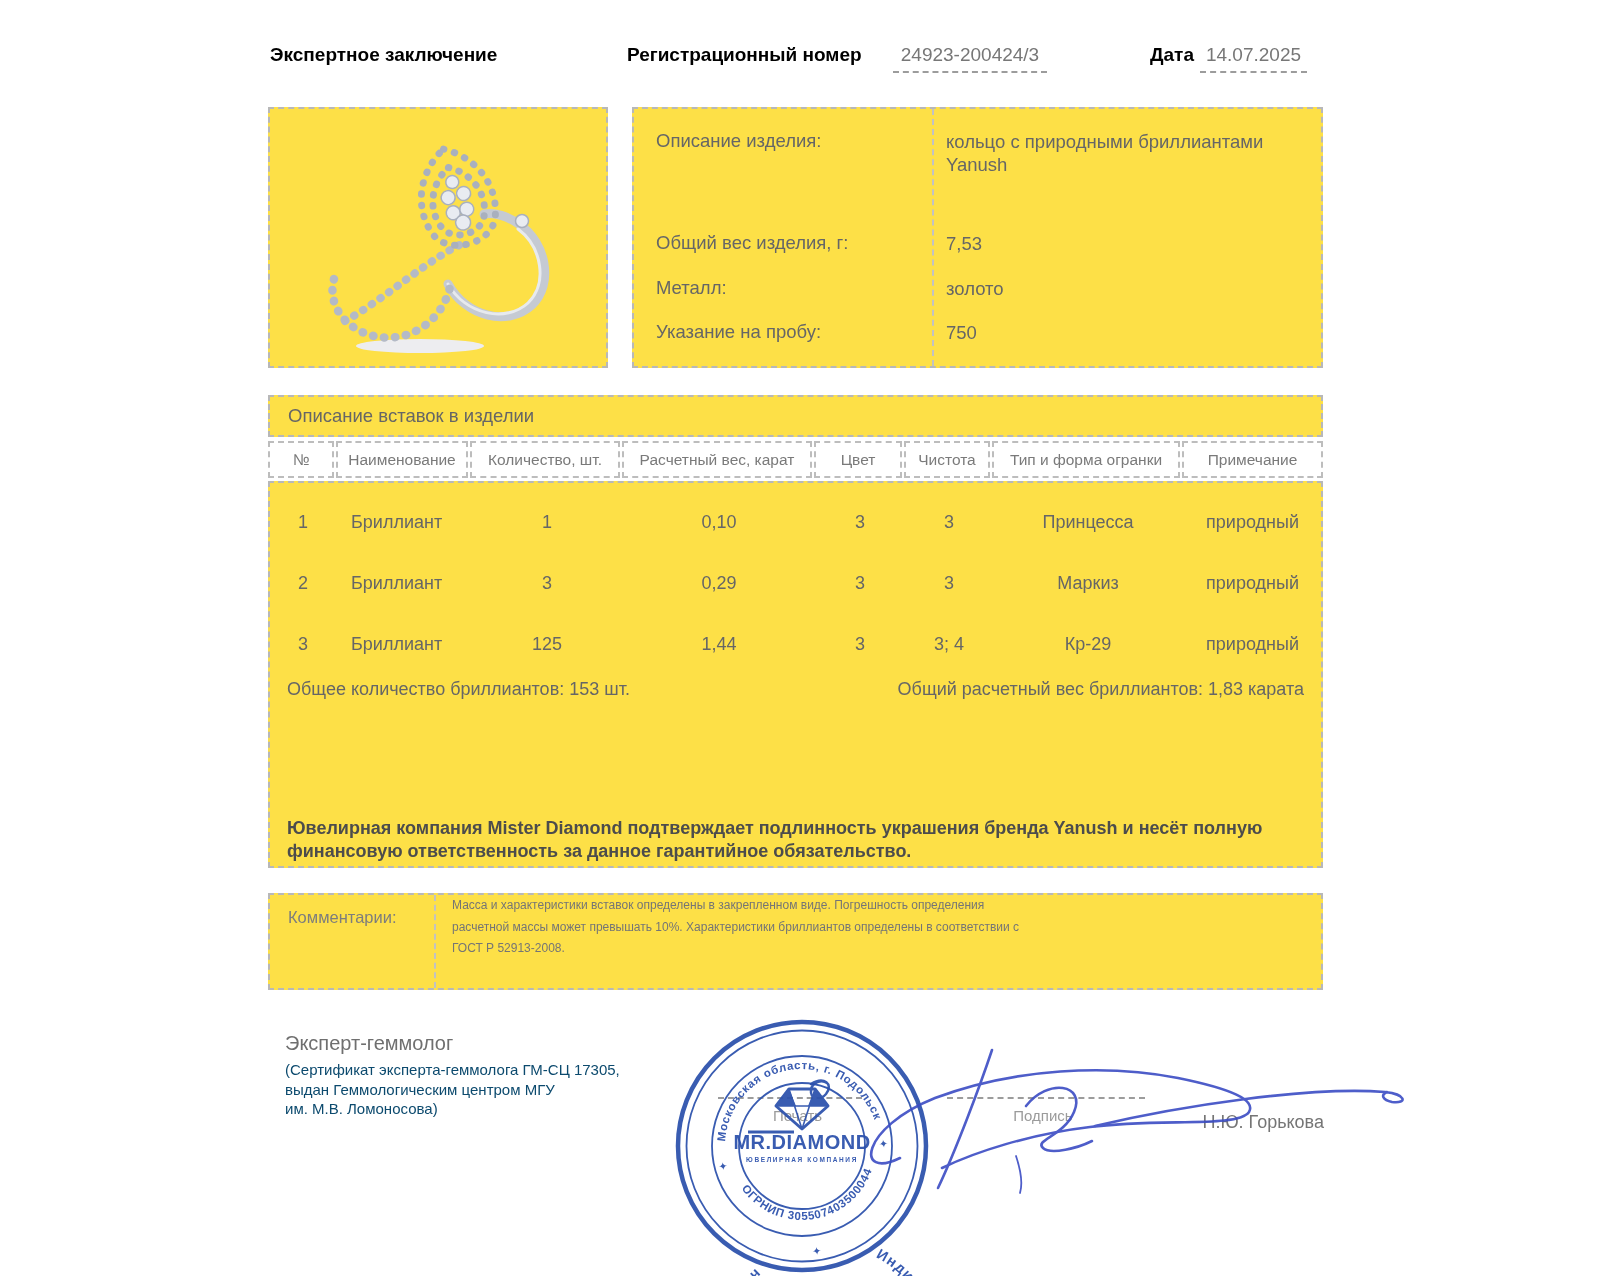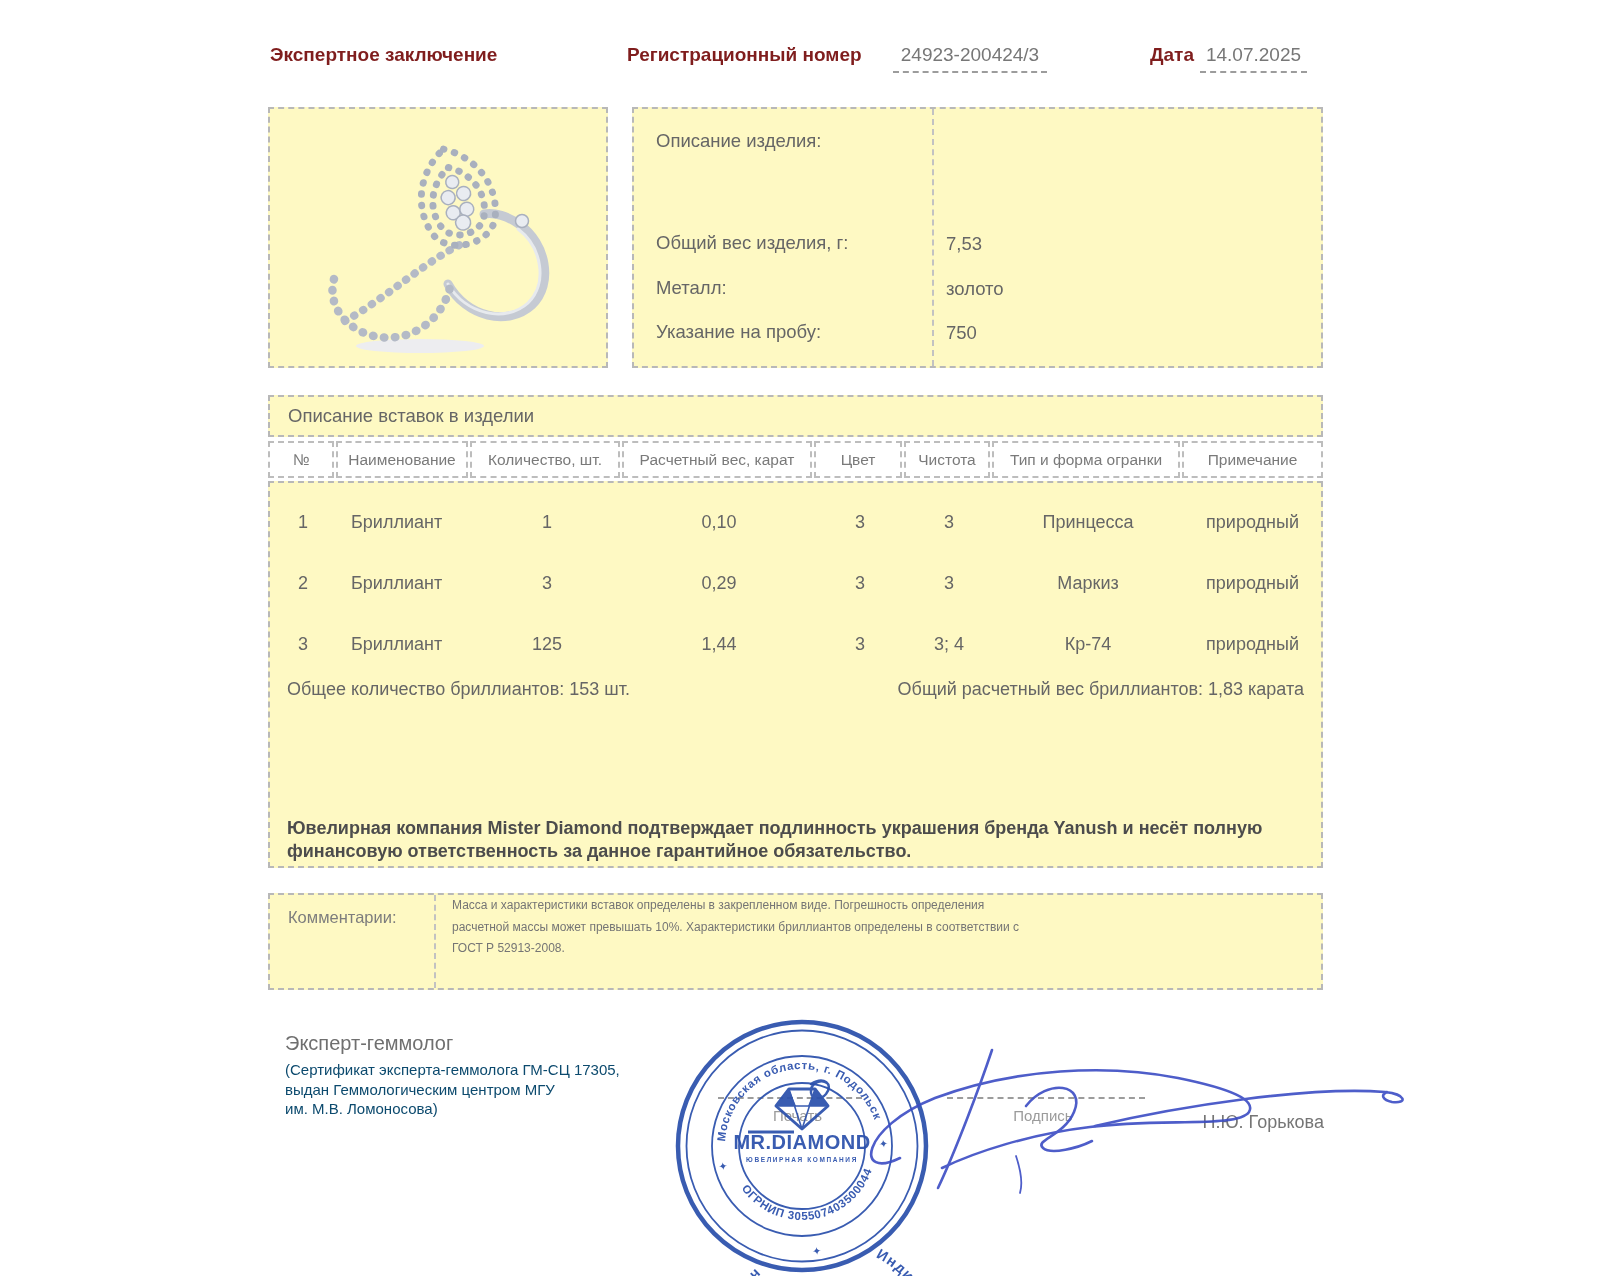--- a/index.html
+++ b/index.html
@@ -1,24 +1,24 @@
 <!DOCTYPE html>
 <html><head>
 <meta charset="utf-8">
 <style>
   html,body{margin:0;padding:0;background:#ffffff;}
   .page{position:relative;width:1600px;height:1280px;background:#fff;overflow:hidden;
         font-family:"Liberation Sans", sans-serif;color:#666;}
   .abs{position:absolute;}
-  .bold{font-weight:bold;color:#7f1d1d;}
+  .bold{font-weight:bold;color:#000000;}
   
   .hdr{font-size:19px;top:44px;white-space:nowrap;}
   .dashval{font-size:19px;color:#777;text-align:center;border-bottom:2px dashed #9c9c9c;padding-bottom:5px;}
   
-  .box{position:absolute;border:2px dashed #b8b8b8;background:#fef9c3;box-sizing:border-box;}
+  .box{position:absolute;border:2px dashed #b8b8b8;background:#fde047;box-sizing:border-box;}
   
   .p-label{position:absolute;left:22px;font-size:18.5px;color:#666;}
   .p-value{position:absolute;left:312px;font-size:18.5px;color:#666;line-height:23px;white-space:pre-line;width:360px;}
   .vdiv{position:absolute;top:0;bottom:0;left:298px;border-left:2px dashed #c2c2c2;}
   
   .sec-title{font-size:18.5px;color:#666;}
   
   .th{position:absolute;top:441px;height:37px;border:2px dashed #bdbdbd;box-sizing:border-box;
       display:flex;align-items:center;justify-content:center;font-size:15.5px;color:#7a7a7a;white-space:nowrap;}
   
@@ -79,20 +79,22 @@
             <circle cx="0" cy="12" r="7.5"></circle>
         </g>
       </g>
       <circle cx="252" cy="112" r="6.5" fill="#e9ecf1" stroke="#a9b0be" stroke-width="1.5"></circle>
     </svg>
   </div>
 
   <div class="box" style="left:632px;top:107px;width:691px;height:261px;">
     <div class="vdiv"></div>
     <div class="p-label" style="top:21px;">Описание изделия:</div>
+    <div class="p-value" style="top:21px;">кольцо с природными бриллиантами
+Yanush</div>
     <div class="p-label" style="top:123px;">Общий вес изделия, г:</div>
     <div class="p-value" style="top:123px;">7,53</div>
     <div class="p-label" style="top:168px;">Металл:</div>
     <div class="p-value" style="top:168px;">золото</div>
     <div class="p-label" style="top:212px;">Указание на пробу:</div>
     <div class="p-value" style="top:212px;">750</div>
   </div>
 
   <div class="box" style="left:268px;top:395px;width:1055px;height:42px;display:flex;align-items:center;padding-left:18px;">
     <span class="sec-title">Описание вставок в изделии</span>
@@ -126,21 +128,21 @@
     <div class="td" style="left:636px;top:80px;width:86px;">3</div>
     <div class="td" style="left:724px;top:80px;width:188px;">Маркиз</div>
     <div class="td" style="left:914px;top:80px;width:137px;">природный</div>
 
     <div class="td" style="left:0px;top:141px;width:66px;">3</div>
     <div class="td left" style="left:68px;top:141px;width:132px;">Бриллиант</div>
     <div class="td" style="left:202px;top:141px;width:150px;">125</div>
     <div class="td" style="left:354px;top:141px;width:190px;">1,44</div>
     <div class="td" style="left:546px;top:141px;width:88px;">3</div>
     <div class="td" style="left:636px;top:141px;width:86px;">3; 4</div>
-    <div class="td" style="left:724px;top:141px;width:188px;">Кр-74</div>
+    <div class="td" style="left:724px;top:141px;width:188px;">Кр-29</div>
     <div class="td" style="left:914px;top:141px;width:137px;">природный</div>
 
     <div class="totals abs" style="left:17px;top:196px;">Общее количество бриллиантов: 153 шт.</div>
     <div class="totals abs" style="right:17px;top:196px;">Общий расчетный вес бриллиантов: 1,83 карата</div>
 
     <div class="guarantee abs" style="left:17px;top:334px;">Ювелирная компания Mister Diamond подтверждает подлинность украшения бренда Yanush и несёт полную
 финансовую ответственность за данное гарантийное обязательство.</div>
   </div>
 
   <div class="box" style="left:268px;top:893px;width:1055px;height:97px;">

